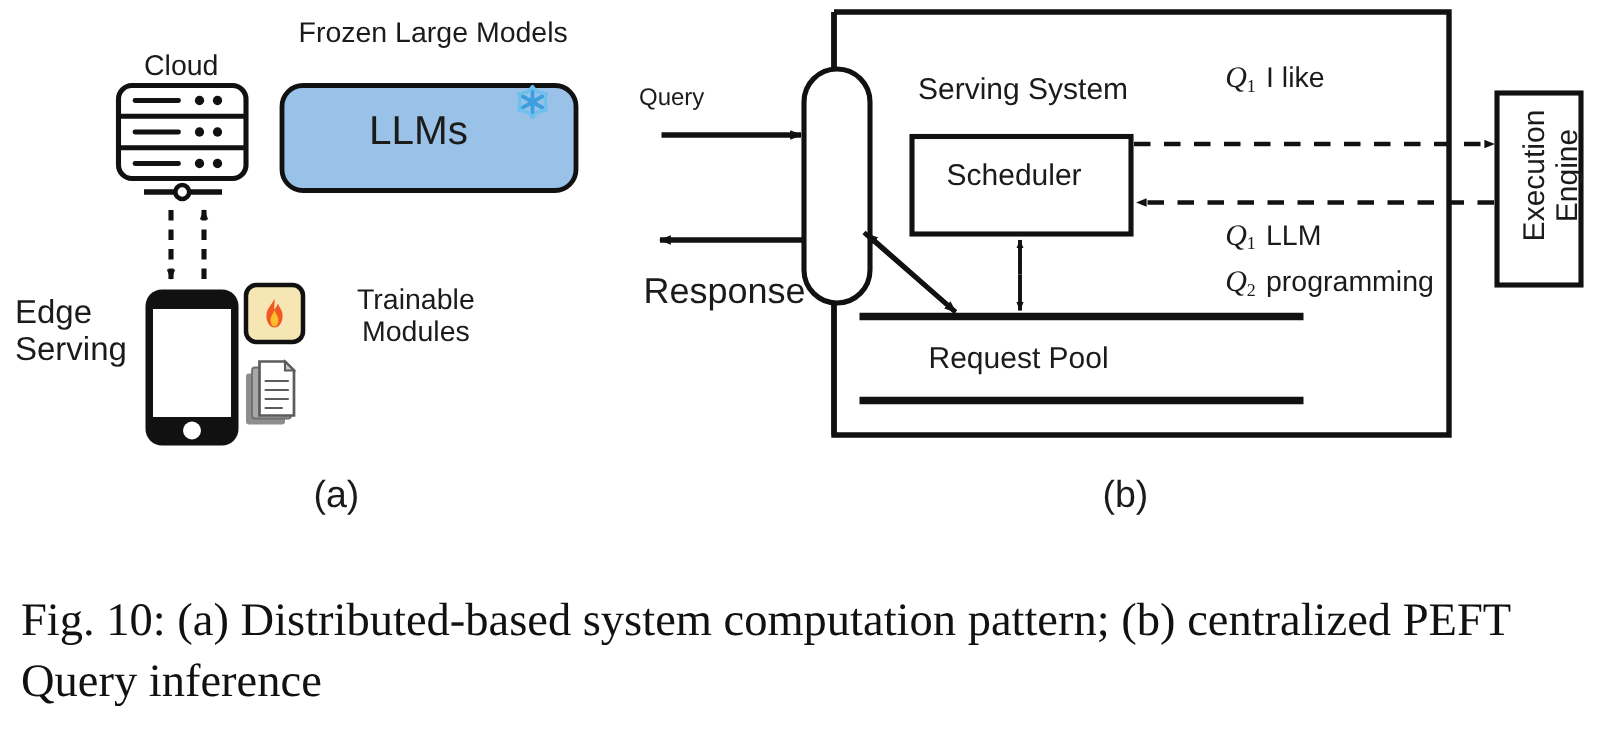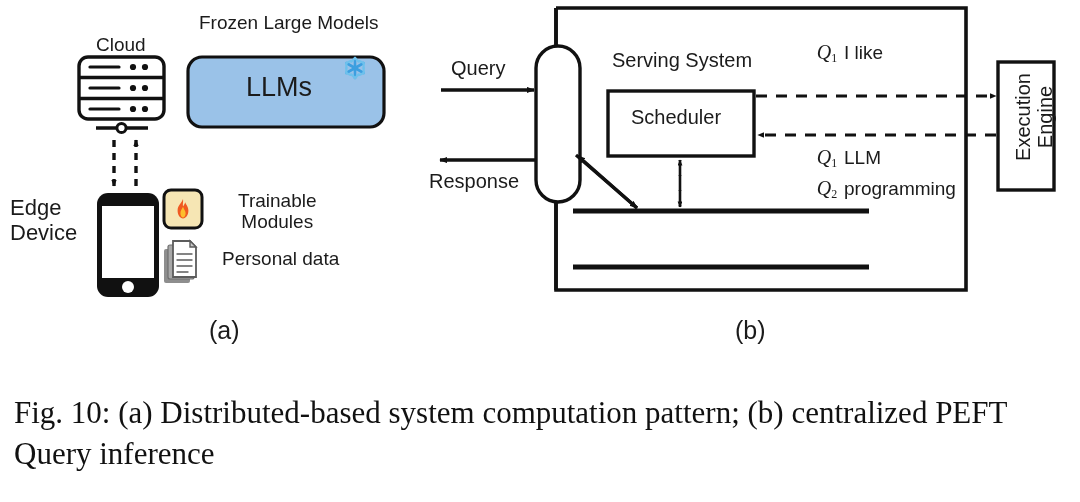--- a/index.html
+++ b/index.html
@@ -39,22 +39,22 @@
   
   #cloud-label      { left: 96px;  top: 34px;  font-size: 19px; }
   #frozen-label     { left: 199px; top: 12px;  font-size: 19px; }
   #llms-text        { left: 246px; top: 72px;  font-size: 27px; }
   #edge-label       { left: 10px;  top: 196px; font-size: 22px; text-align: left; }
   #trainable-label  { left: 238px; top: 190px; font-size: 19px; }
   #personal-label   { left: 222px; top: 248px; font-size: 19px; }
   #sub-a            { left: 209px; top: 316px; font-size: 25px; }
 
   
-  #query-label      { left: 451px; top: 57px;  font-size: 20px; }
-  #response-label   { left: 429px; top: 170px; font-size: 20px; }
+  #query-label      { left: 426px; top: 57px;  font-size: 16px; }
+  #response-label   { left: 429px; top: 182px; font-size: 24px; }
   #serving-label    { left: 612px; top: 49px;  font-size: 20px; }
   #scheduler-label  { left: 631px; top: 106px; font-size: 20px; }
   #reqpool-label    { left: 619px; top: 228px; font-size: 20px; }
   #sub-b            { left: 735px; top: 316px; font-size: 25px; }
 
   .qrow { position: absolute; font-size: 19px; margin-left: 48px; }
   .qsym {
     font-family: "Liberation Serif", serif;
     font-style: italic;
     font-size: 20px;
@@ -245,40 +245,40 @@
   </svg>
 
   <div class="lbl" id="cloud-label">Cloud</div>
 
   <div class="lbl" id="frozen-label">Frozen Large Models</div>
 
   <div class="lbl" id="llms-text">LLMs</div>
 
   <div class="lbl" id="edge-label">
     <div>Edge</div>
-    <div>Device</div>
+    <div>Serving</div>
   </div>
 
   <div class="lbl" id="trainable-label">
     <div>Trainable</div>
     <div>Modules</div>
   </div>
 
-  <div class="lbl" id="personal-label">Personal data</div>
 
   <div class="lbl" id="sub-a">(a)</div>
 
   <div class="lbl" id="query-label">Query</div>
 
   <div class="lbl" id="response-label">Response</div>
 
   <div class="lbl" id="serving-label">Serving System</div>
 
   <div class="lbl" id="scheduler-label">Scheduler</div>
 
+  <div class="lbl" id="reqpool-label">Request Pool</div>
 
   <div class="lbl qrow" id="q1-like">
     <span class="qsym qsym-cell"><span>Q</span><sub>1</sub></span><span class="qtxt">I like</span>
   </div>
 
 
   <div class="lbl qrow" id="q1-llm">
     <span class="qsym qsym-cell"><span>Q</span><sub>1</sub></span><span class="qtxt">LLM</span>
   </div>
 

